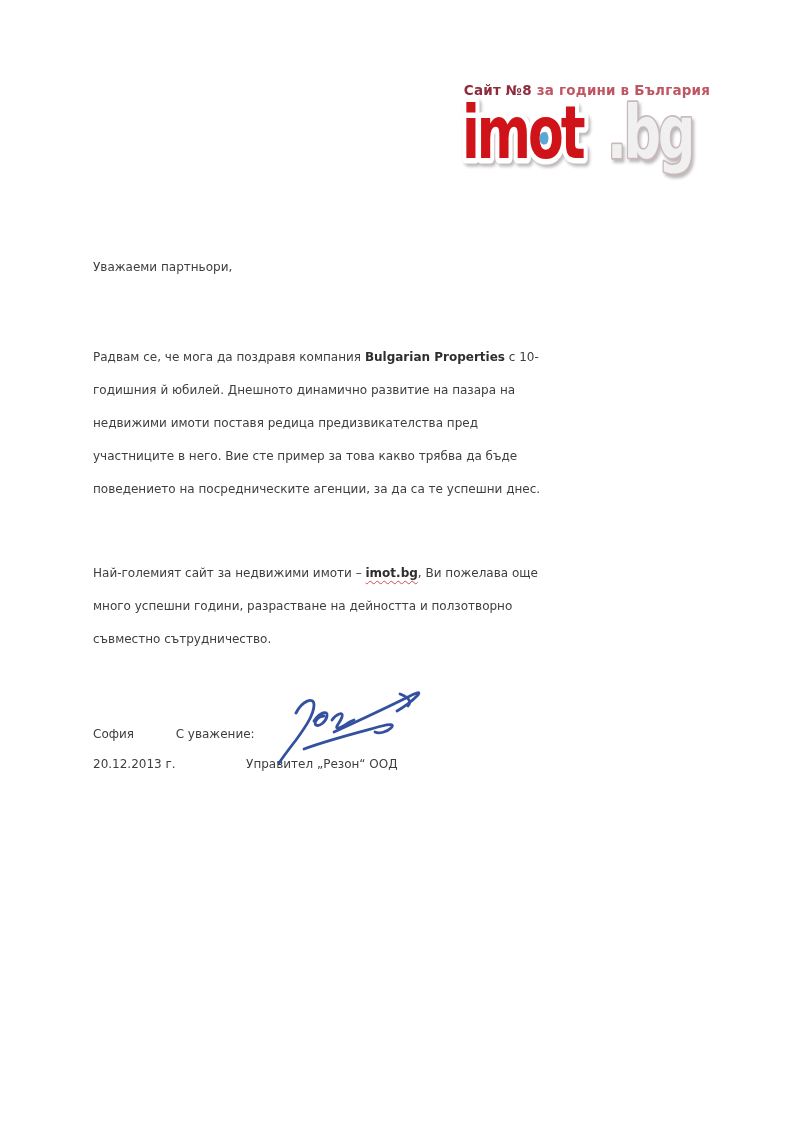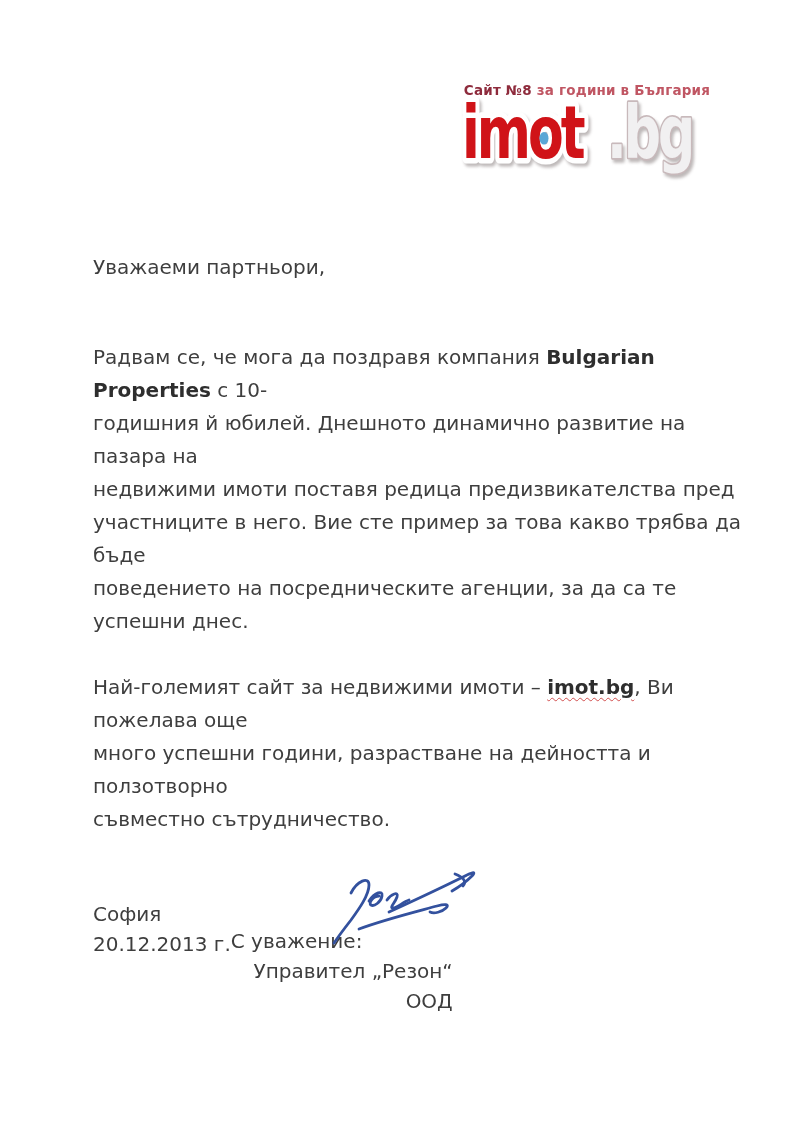--- a/index.html
+++ b/index.html
@@ -21,43 +21,43 @@
     white-space:nowrap;
   }
   .tagline .tag-strong { color:#8e2b3c; }
   .tagline .tag-rest   { color:#c05663; }
   .wordmark-svg { display:block; margin-top:1px; overflow:visible;
     filter: drop-shadow(2px 3px 1.5px rgba(110,100,100,0.45)); }
 
   
   .body-col {
     position:absolute; left:93px; top:218px; width:660px;
-    font-size:20px; line-height:33px; color:#3e3e3e;
+    font-size:12px; line-height:33px; color:#3e3e3e;
   }
   .para { white-space:pre-line; }
   .salutation { margin-bottom:24px; }
-  .p1 { }
+  .p1 { margin-bottom:18px; }
   .p2 { margin-bottom:63px; }
   .strong { font-weight:bold; color:#2e2e2e; }
   .squiggle {
     text-decoration-line:underline;
     text-decoration-style:wavy;
     text-decoration-color:#d24f4f;
     text-decoration-thickness:1px;
     text-underline-offset:3px;
   }
 
   
   .footer-row { display:flex; }
   .place-block { line-height:30px; }
   .sign-block {
     position:relative; width:222px; margin-right:105px;
     line-height:30px;
   }
-  .closing-line { text-align:left;margin-top:27px; }
+  .closing-line { text-align:left; }
   .signer-line  { text-align:right; }
   .title-line   { text-align:right; }
   .signature-svg {
     position:absolute; top:-34px; left:100px;
     overflow:visible; pointer-events:none;
   }
 </style>
 </head>
 <body>
 

